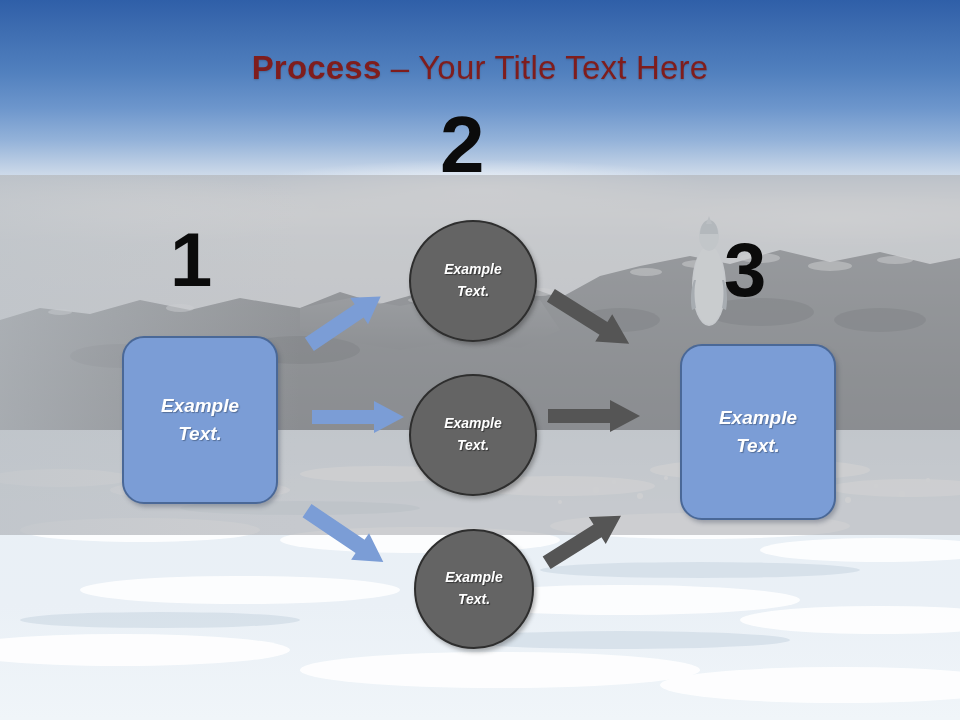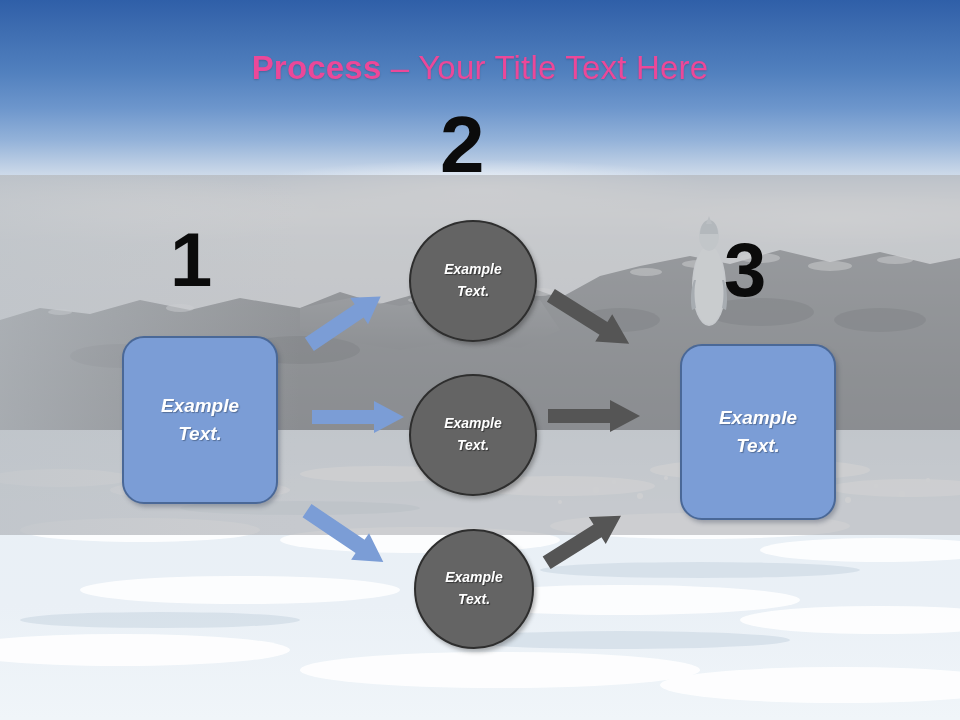--- a/index.html
+++ b/index.html
@@ -55,21 +55,21 @@
     background:rgba(176,178,180,.62);
   }
   .bg-wash2{
     position:absolute;left:0;top:175px;width:300px;height:360px;
     background:linear-gradient(to right, rgba(190,196,202,.55), rgba(190,196,202,0));
   }
 
   
   .title{
     position:absolute;left:0;top:50px;width:960px;text-align:center;
-    font-size:33px;color:#ec4899;letter-spacing:.2px;line-height:1.1;
+    font-size:33px;color:#7f1d1d;letter-spacing:.2px;line-height:1.1;
     text-shadow:0 1px 2px rgba(0,0,0,.18);
   }
   .title b{font-weight:bold;}
   .title span.light{font-weight:normal;}
 
   
   .num{
     position:absolute;font-weight:bold;color:#0b0b0b;line-height:1;
   }
   #num1{left:170px;top:222px;font-size:76px;}

